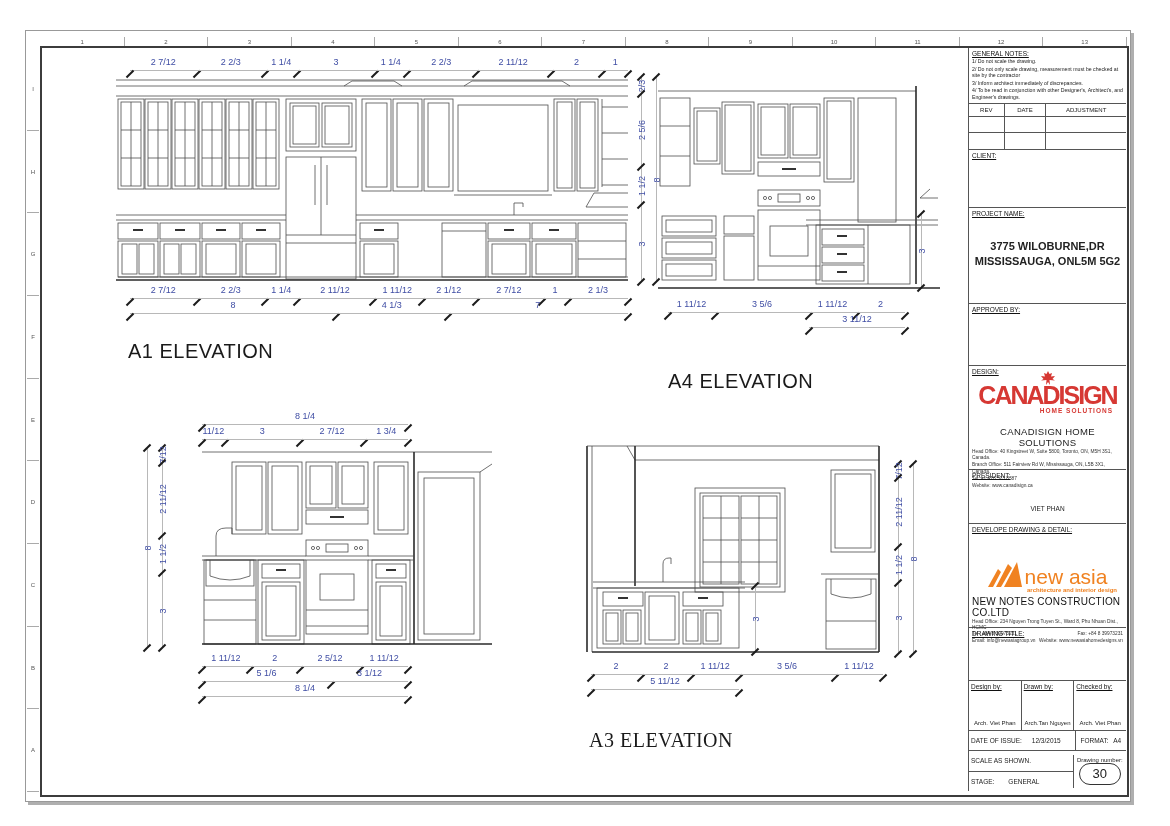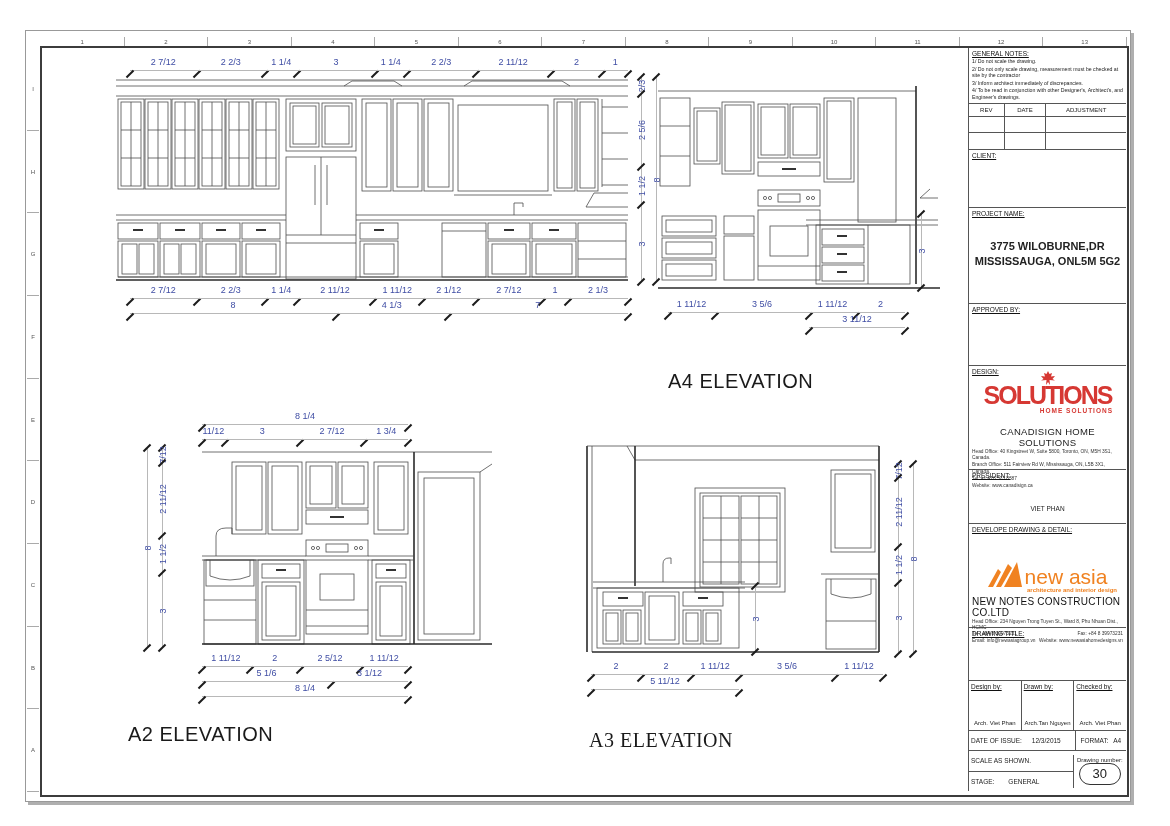--- a/index.html
+++ b/index.html
@@ -333,20 +333,21 @@
         <div class="seg tickL" style="flex: 8 1 0px;">
           <span>8</span>
         </div>
         <div class="seg" style="flex: 4.333 1 0px;">
           <span>4 1/3</span>
         </div>
         <div class="seg" style="flex: 7 1 0px;">
           <span>7</span>
         </div>
       </div>
+    <div class="elev-label" style="margin:26px 0 0 12px;">A1 ELEVATION</div>
   </div>
 
   <div class="elev" style="left:658px;top:86px;width:300px;">
     <svg class="draw" width="282" height="205" viewBox="0 0 282 205">
       <defs>
           <pattern id="lv4" width="4" height="3" patternUnits="userSpaceOnUse">
         <line x1="0" y1="1.5" x2="4" y2="1.5" stroke="#777" stroke-width="0.7"></line>
           </pattern>
         </defs>
       <line x1="0" y1="5" x2="258" y2="5"></line>
@@ -556,21 +557,20 @@
         </div>
         <div class="seg" style="flex: 3.083 1 0px;">
           <span>3 1/12</span>
         </div>
       </div>
     <div class="dimrow" style="width:206px;margin-left:62px;">
       <div class="seg tickL" style="flex:1 1 0px;">
         <span>8 1/4</span>
         </div>
     </div>
-    <div class="elev-label" style="margin:26px 0 0 -12px;">A2 ELEVATION</div>
   </div>
 
   <div class="elev" style="left:583px;top:436px;width:360px;">
     <div class="drawrow" style="position:relative;">
       <svg class="draw" width="300" height="222" viewBox="0 0 300 222">
         <line x1="4" y1="10" x2="4" y2="216" class="thick"></line>
           <line x1="9" y1="10" x2="9" y2="216"></line>
         <line x1="4" y1="10" x2="296" y2="10"></line>
         <line x1="52" y1="24" x2="296" y2="24"></line>
           <line x1="44" y1="10" x2="52" y2="24"></line>
@@ -712,21 +712,21 @@
     </div>
     <div class="tb-sec" style="height:62px;">
       <div class="tb-label">APPROVED BY:</div>
     </div>
     <div class="tb-sec" style="height:104px;">
       <div class="tb-label">DESIGN:</div>
       <div class="logo-cana">
         <svg class="leaf" width="14" height="14" viewBox="0 0 14 14">
           <path d="M7 0 L8.5 3 L11 2 L10 5.5 L14 5 L11.5 8 L14 9.5 L8.5 9 L9 14 L7 11 L5 14 L5.5 9 L0 9.5 L2.5 8 L0 5 L4 5.5 L3 2 L5.5 3 Z" fill="#d63833"></path>
         </svg>
-        <div class="word">SOLUTIONS</div>
+        <div class="word">CANADISIGN</div>
         <div class="sub">HOME SOLUTIONS</div>
       </div>
       <div class="company">CANADISIGN HOME SOLUTIONS</div>
       <div class="addr">Head Office: 40 Kingstreet W, Suite 5800, Toronto, ON, M5H 3S1, Canada.</div>
       <div class="addr">Branch Office: 511 Fairview Rd W, Mississauga, ON, L5B 3X1, Canada.</div>
       <div class="addr">Tel: +1 416 523 8387</div>
       <div class="addr">Website: www.canadisign.ca</div>
     </div>
     <div class="tb-sec" style="height:54px;">
       <div class="tb-label">PRESIDENT:</div>

